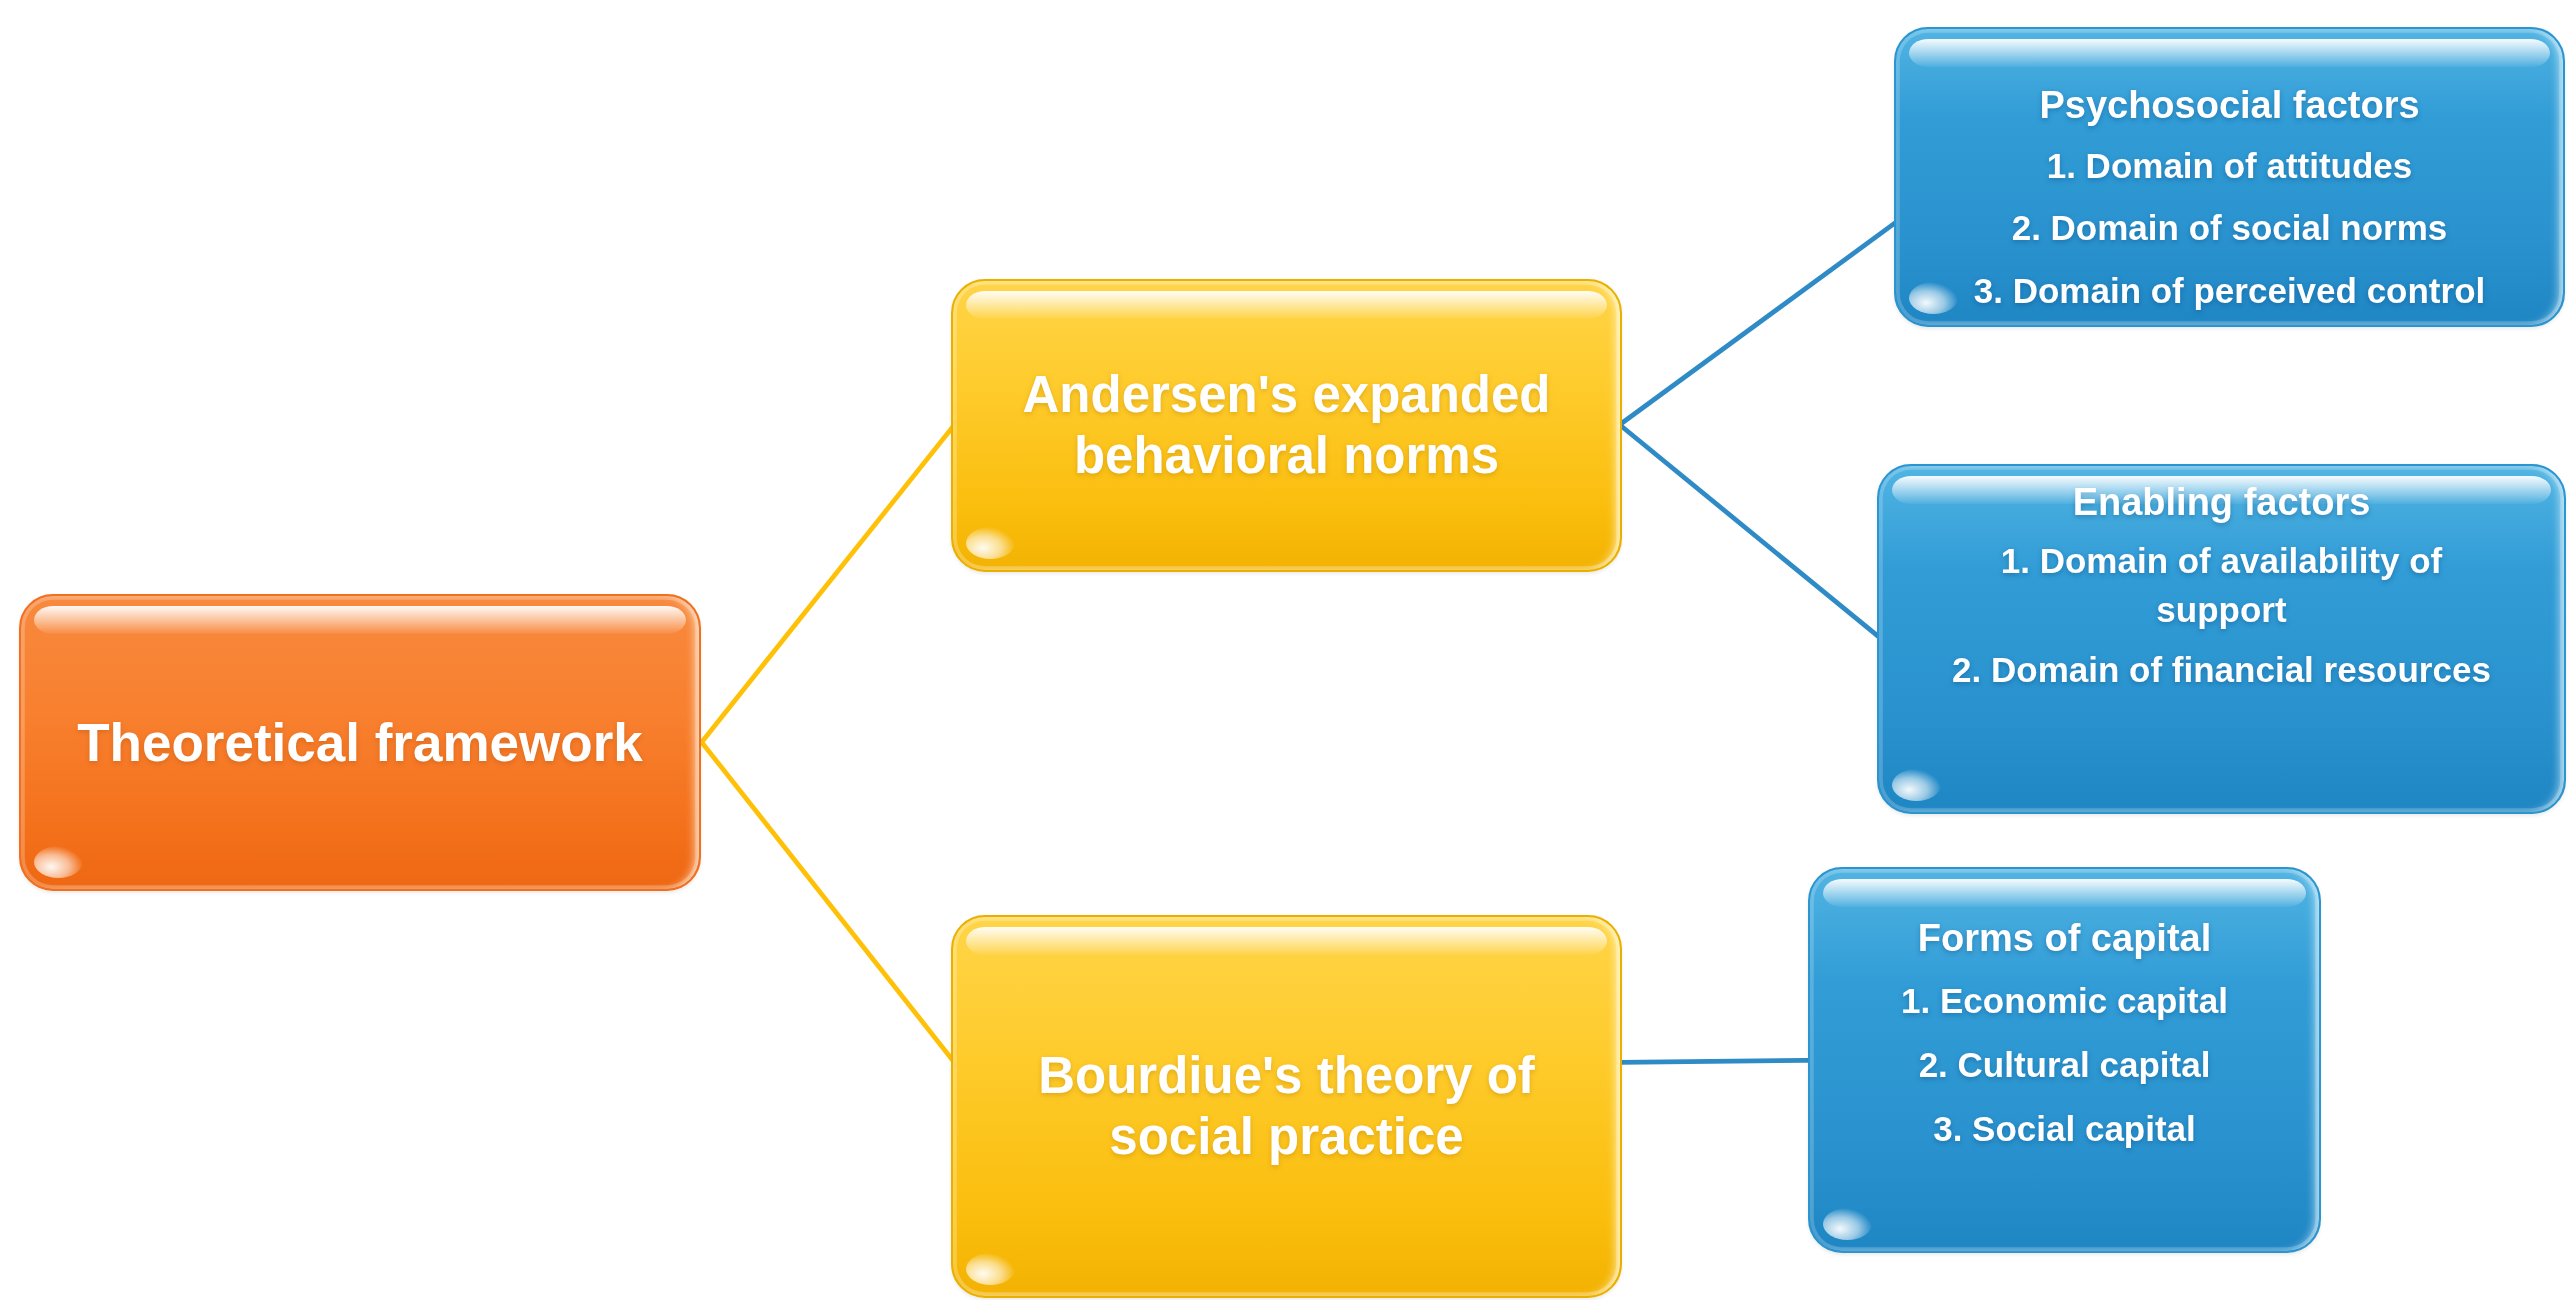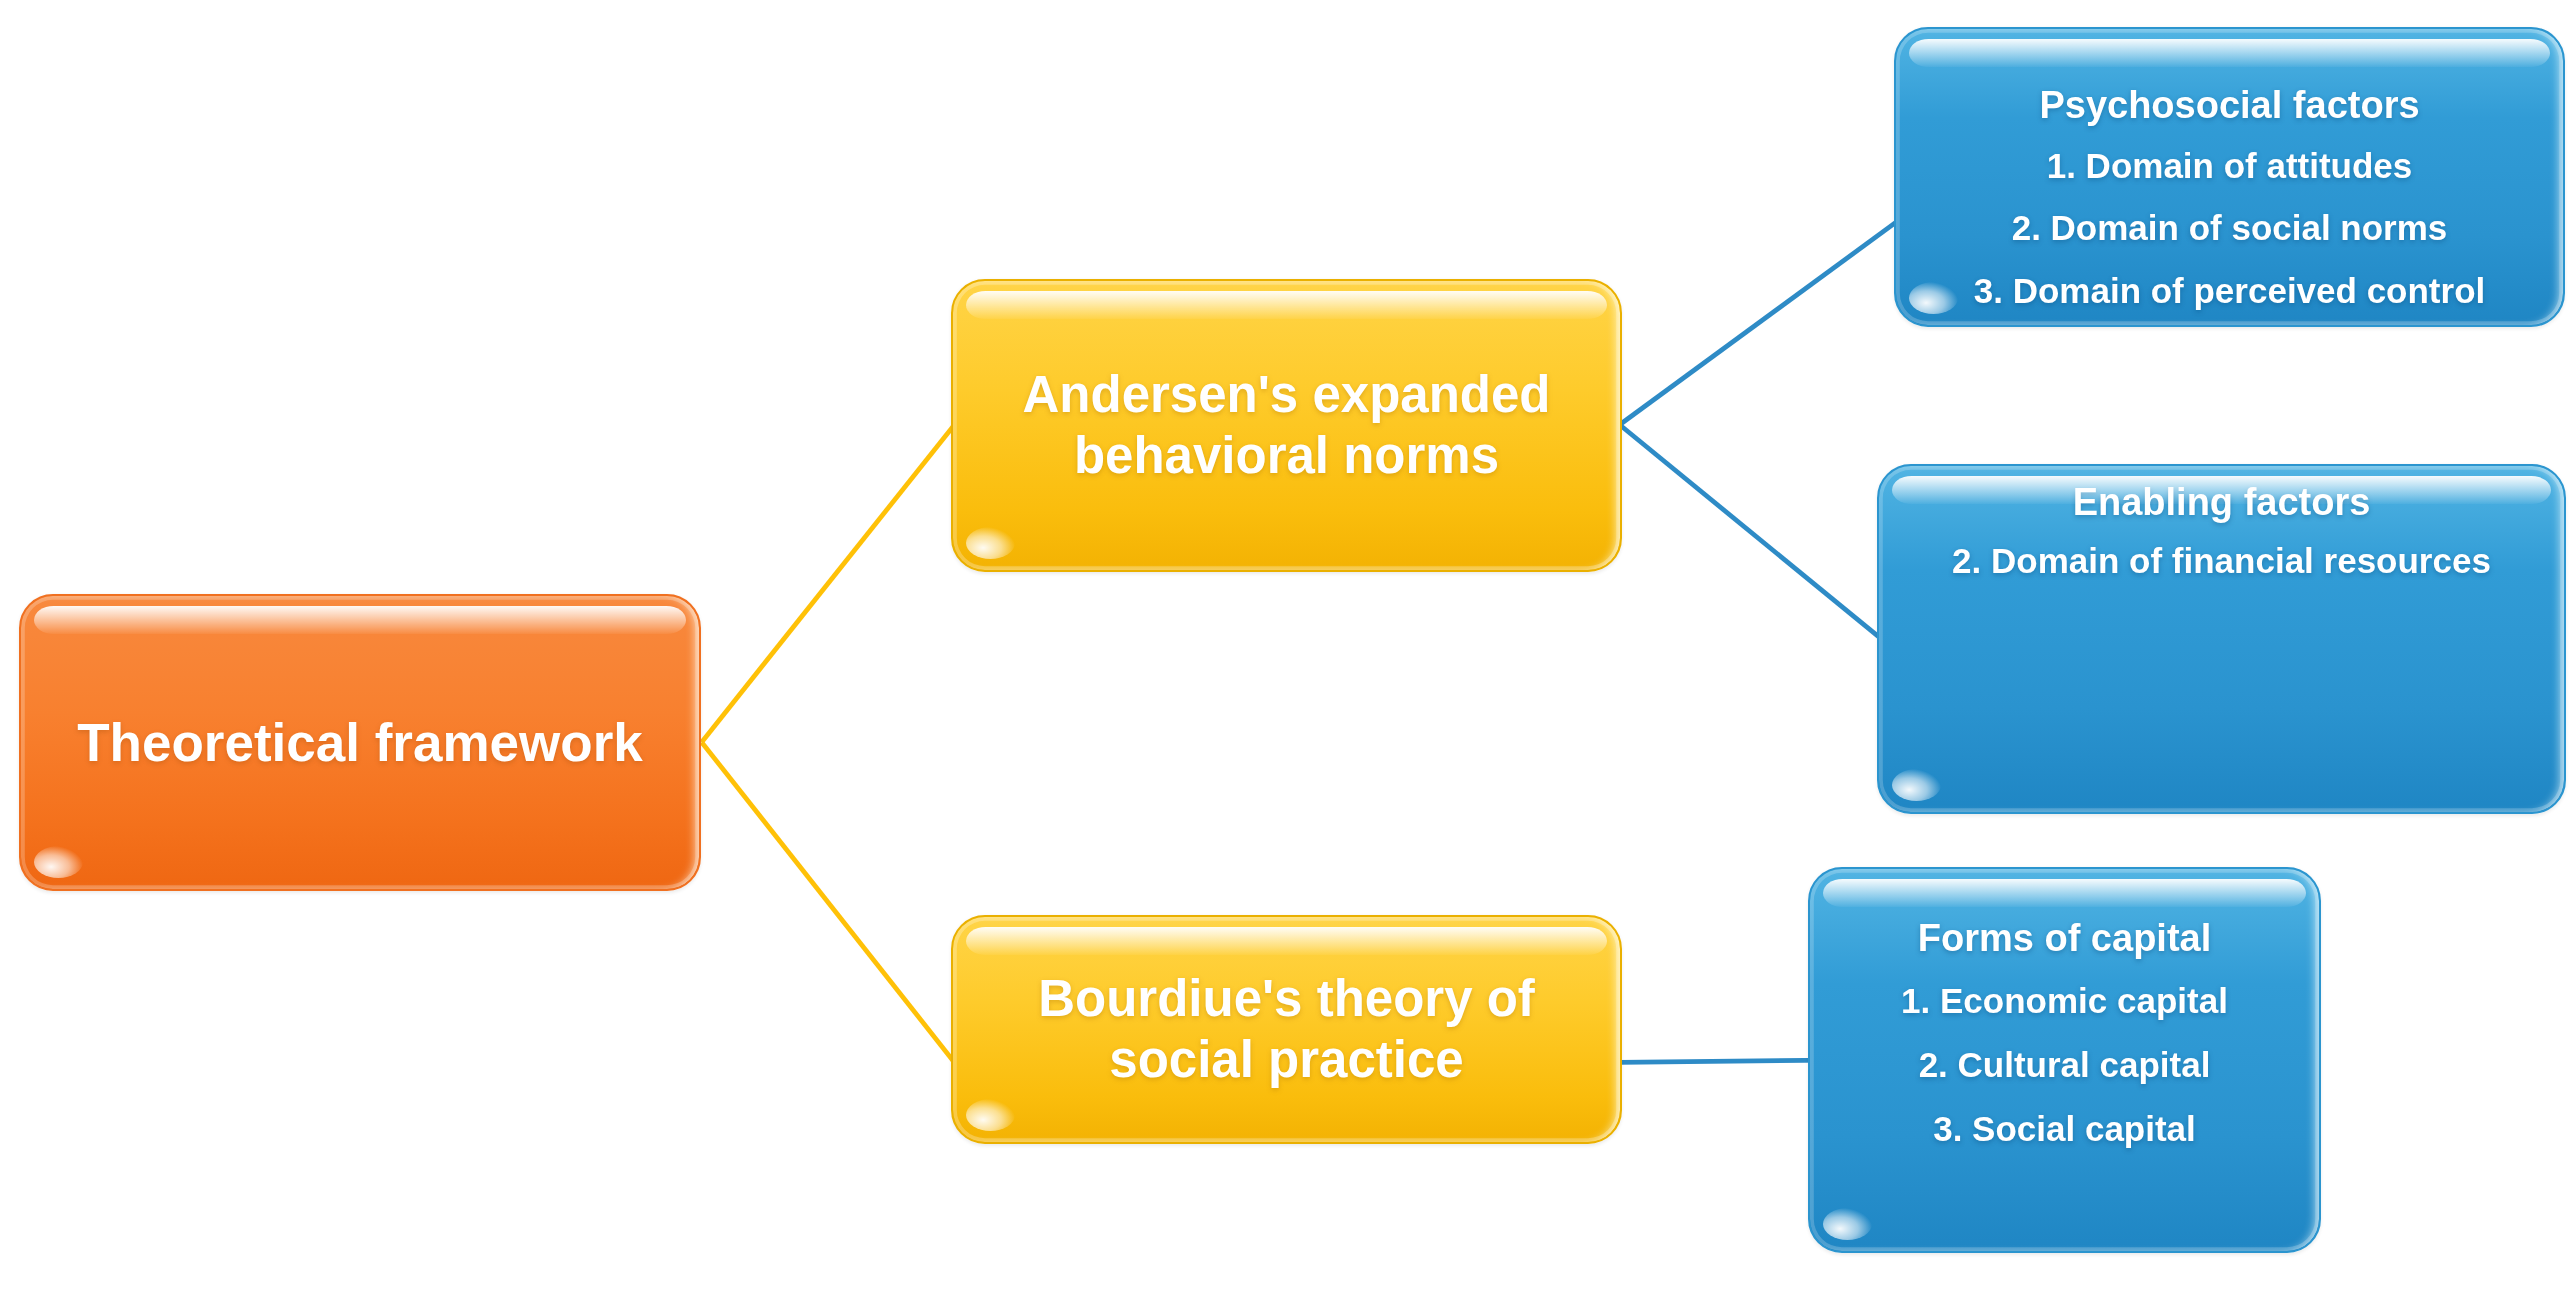--- a/index.html
+++ b/index.html
@@ -54,21 +54,21 @@
   }
   .node-root .node-label { font-size: 53px; line-height: 1.12; padding: 0 19px; }
   .node-branch {
     background: linear-gradient(180deg, #ffd447 0%, #fecb2b 38%, #fabd0c 80%, #f3b203 100%);
     border: 2.9px solid #eab000;
     box-shadow: inset 0 0 0 3.8px rgba(255,255,255,0.25), inset -7.6px 0 9.5px -3.8px rgba(255,252,220,0.8), 0 1.9px 3.8px rgba(0,0,0,0.08);
     display: flex; align-items: center; justify-content: center;
     text-shadow: 0 1.9px 5.7px rgba(170,110,0,0.35);
   }
   .node-branch-1 { left: 951px; top: 279px;  width: 671px; height: 293px; }
-  .node-branch-2 { left: 951px; top: 915px;  width: 671px; height: 229px; }
+  .node-branch-2 { left: 951px; top: 915px;  width: 671px; height: 383px; }
   .node-branch .node-label { font-size: 51px; line-height: 1.18; padding: 0 38px; }
   .node-leaf {
     background: linear-gradient(180deg, #51b4e3 0%, #319cd6 30%, #2a93cf 70%, #1f86c4 100%);
     border: 2.9px solid #2b95cf;
     box-shadow: inset 0 0 0 3.8px rgba(255,255,255,0.20), inset -7.6px 0 9.5px -3.8px rgba(230,250,255,0.7), 0 1.9px 3.8px rgba(0,0,0,0.08);
     text-shadow: 0 1.9px 4.8px rgba(0,60,110,0.35);
   }
   .node-leaf-1 { left: 1894px; top: 27px;  width: 671px; height: 300px; padding: 55px 23px 0 23px; }
   .node-leaf-2 { left: 1877px; top: 464px; width: 689px; height: 350px; padding: 15px 57px 0 57px; }
   .node-leaf-3 { left: 1808px; top: 867px; width: 513px; height: 386px; padding: 48px 38px 0 38px; }
@@ -107,20 +107,21 @@
 
   <div class="node node-leaf node-leaf-1">
     <div class="leaf-title">Psychosocial factors</div>
     <div class="leaf-item">1. Domain of attitudes</div>
     <div class="leaf-item">2. Domain of social norms</div>
     <div class="leaf-item">3. Domain of perceived control</div>
   </div>
 
   <div class="node node-leaf node-leaf-2">
     <div class="leaf-title">Enabling factors</div>
+    <div class="leaf-item">1. Domain of availability of support</div>
     <div class="leaf-item">2. Domain of financial resources</div>
   </div>
 
   <div class="node node-leaf node-leaf-3">
     <div class="leaf-title">Forms of capital</div>
     <div class="leaf-item">1. Economic capital</div>
     <div class="leaf-item">2. Cultural capital</div>
     <div class="leaf-item">3. Social capital</div>
   </div>
 

